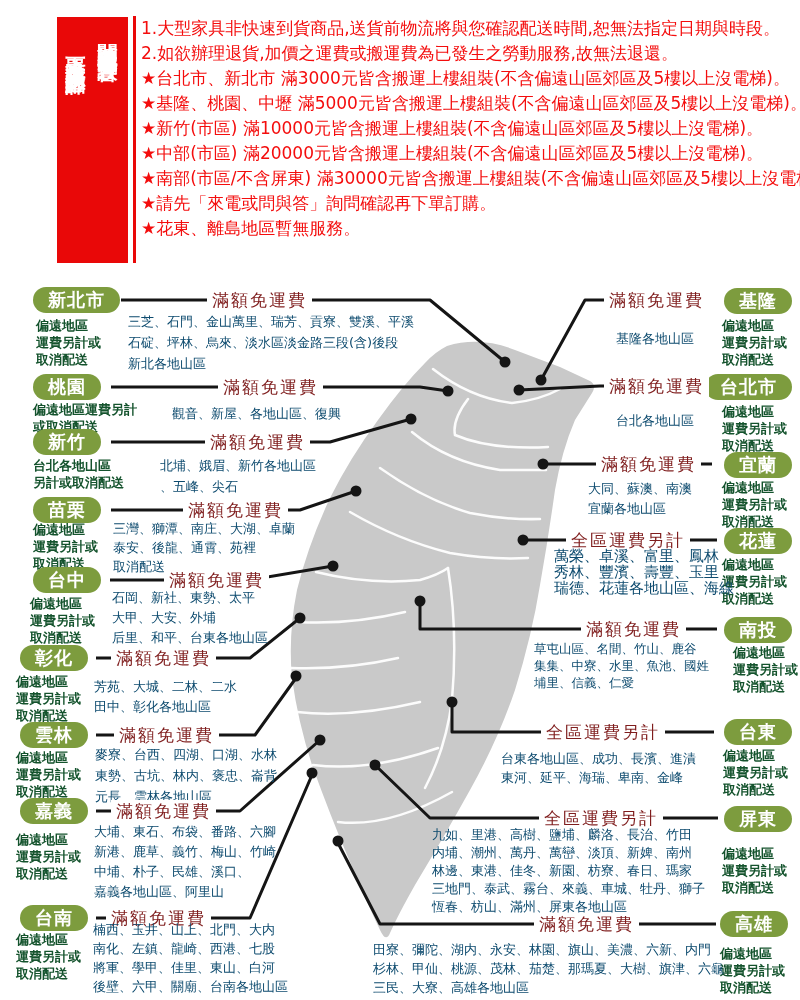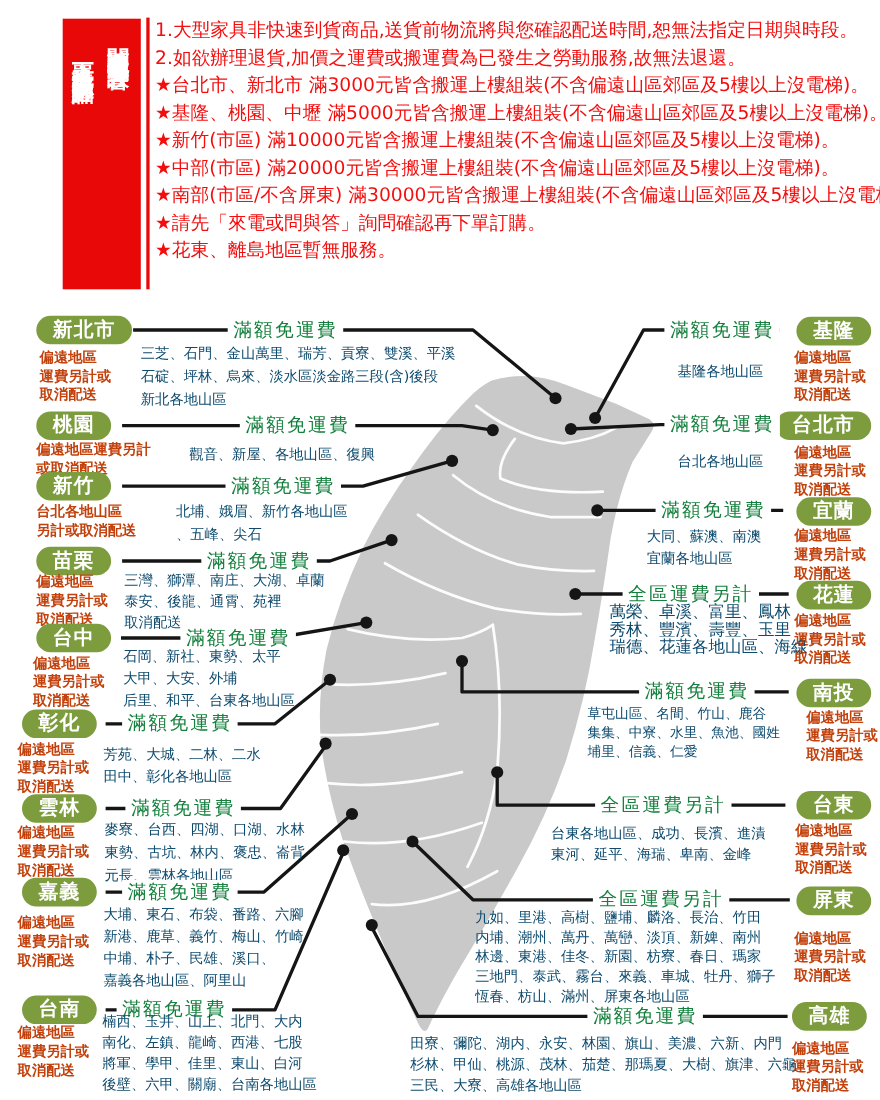--- a/index.html
+++ b/index.html
@@ -9,23 +9,23 @@
   #banner{position:absolute;left:57px;top:17px;width:71px;height:246px;background:#e90808;
           z-index:2;display:flex;flex-direction:row-reverse;justify-content:center;
           gap:5px;box-sizing:border-box;padding-top:10px}
   #banner span{writing-mode:vertical-rl;color:#fff;font-weight:bold;font-size:20px;letter-spacing:2px}
   #banner span.second{padding-top:14px}
   #red-divider{position:absolute;left:133px;top:16px;width:3px;height:247px;background:#e90808;z-index:2}
   #notices{position:absolute;left:141px;top:16px;z-index:2}
   #notices div{height:25px;line-height:25px;font-size:17px;color:#f40d0d;white-space:nowrap}
   .pill{position:absolute;z-index:3;background:#7d9c3e;color:#fff;font-weight:bold;
         font-size:18px;line-height:22px;padding:2px 15px;border-radius:16px;letter-spacing:1px}
-  .fee{position:absolute;z-index:3;background:#fff;color:#15803d;font-size:17px;
+  .fee{position:absolute;z-index:3;background:#fff;color:#7f1d1d;font-size:17px;
        letter-spacing:2px;line-height:22px;padding:0 5px;white-space:nowrap}
-  .note{position:absolute;z-index:3;color:#c2410c;font-weight:bold;font-size:13px;
+  .note{position:absolute;z-index:3;color:#14532d;font-weight:bold;font-size:13px;
         line-height:17px;white-space:pre-line}
   .districts{position:absolute;z-index:3;color:#0c4a6e;font-size:13px;line-height:20px;white-space:pre-line}
 </style>
 </head>
 <body>
 
 <svg id="map-svg" width="800" height="1000" viewBox="0 0 800 1000">
   <path d="M 447,346 Q 480,336 515,350 L 560,367 L 590,381 Q 597,385 592,393 L 575,420
        Q 562,450 555,490 Q 548,540 540,585 Q 532,635 515,690 Q 498,740 470,790
        Q 445,835 415,885 Q 398,915 390,933 Q 386,943 380,930 Q 368,905 350,862

